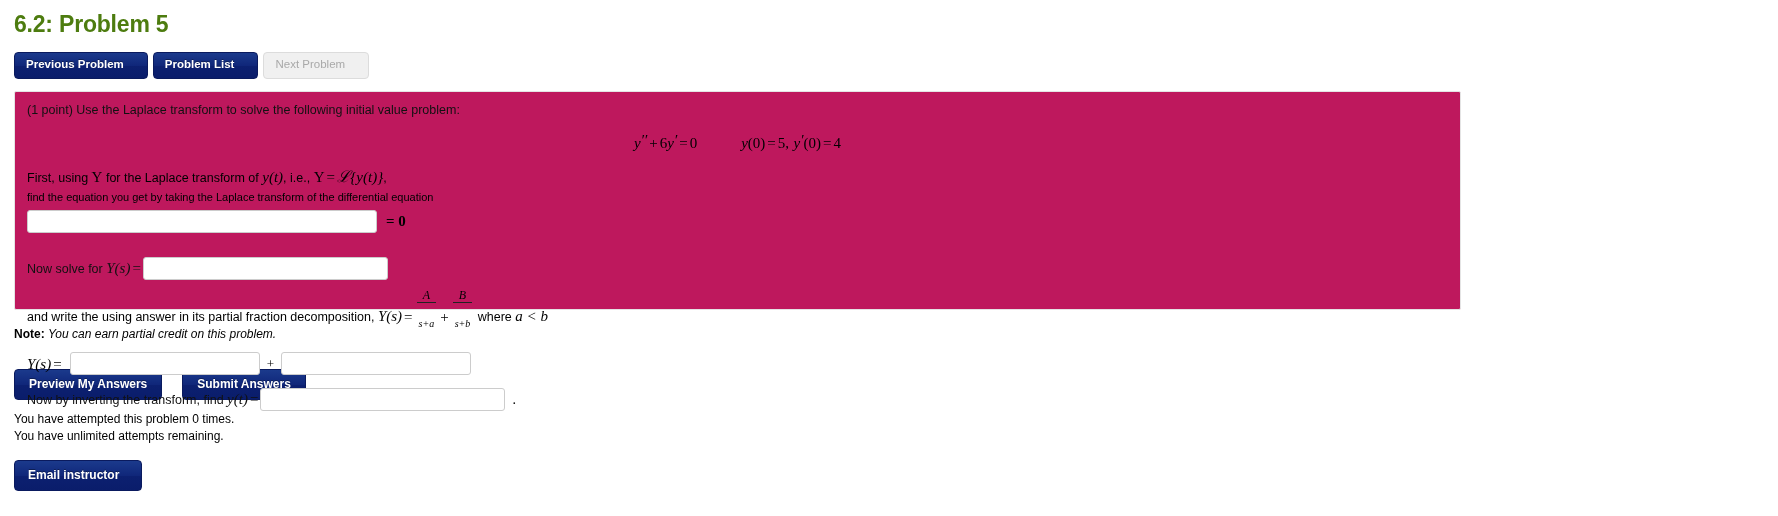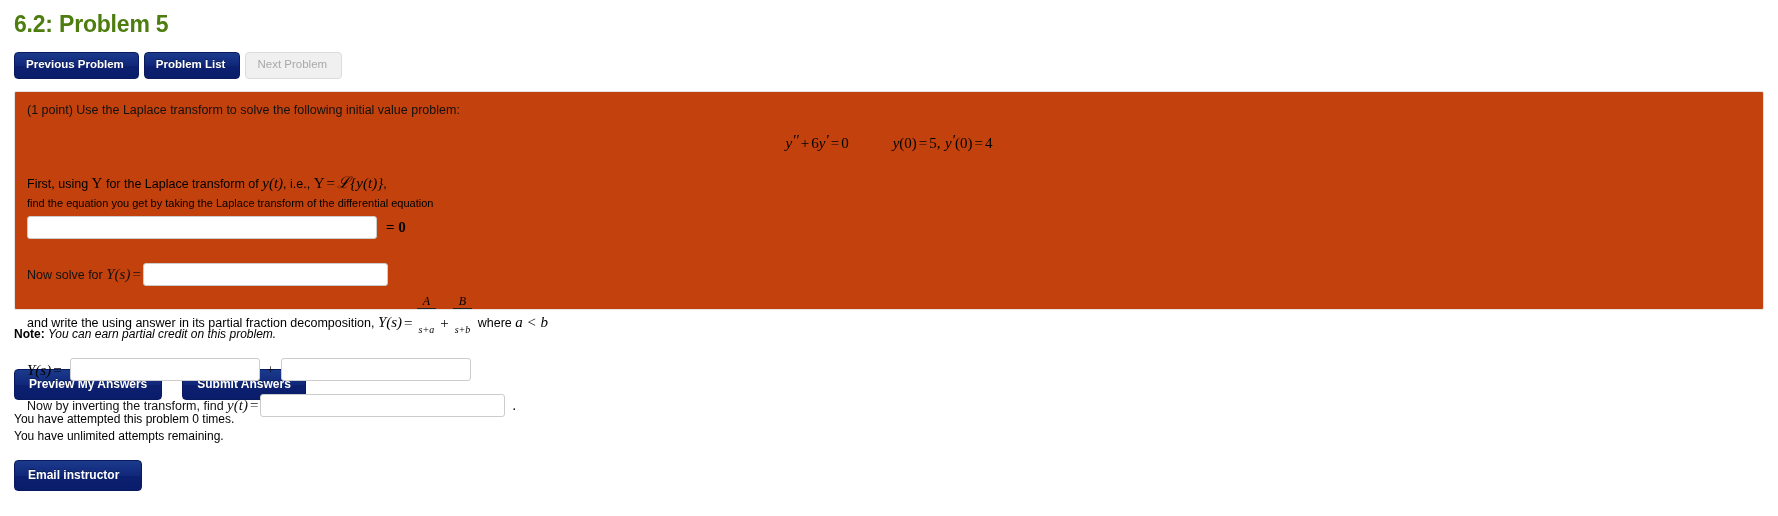--- a/index.html
+++ b/index.html
@@ -36,21 +36,21 @@
     margin-top: 14px;
     display: flex;
     align-items: center;
     gap: 5px;
   }
   .btn {
     font-family: "Liberation Sans", sans-serif;
     font-size: 11.5px;
     font-weight: bold;
     border-radius: 4px;
-    padding: 6px 14px 7px 11px;
+    padding: 6px 23px 7px 11px;
     cursor: pointer;
     line-height: 1;
     box-sizing: border-box;
     white-space: nowrap;
   }
   .btn-primary {
     color: #ffffff;
     background: linear-gradient(to bottom, #1b3a8c 0%, #10277a 50%, #0c2070 51%, #0a1d6b 100%);
     border: 1px solid #0a1a5e;
     text-shadow: 0 -1px 0 rgba(0,0,0,0.35);
@@ -60,25 +60,25 @@
     background: #f0f0f0;
     border: 1px solid #dcdcdc;
     cursor: default;
     text-shadow: none;
     font-weight: normal;
   }
 
   
   .problem-panel {
     margin-top: 12px;
-    background: #c2410c;
+    background: #be185d;
     border: 1px solid #e4e4e4;
     border-radius: 2px;
     box-sizing: border-box;
-    width: 1750px;
+    width: 1447px;
     height: 219px;
     padding: 10px 12px 0 12px;
     position: relative;
   }
   .stmt {
     font-size: 12.5px;
     color: #111;
     line-height: 1.3;
   }
   .display-eq {
@@ -89,21 +89,21 @@
 
   
   .mi { font-family: "Liberation Serif", serif; font-style: italic; font-size: 15px; }
   .mi-up { font-family: "Liberation Serif", serif; font-style: normal; font-size: 15px; }
   .mn { font-family: "Liberation Serif", serif; font-style: normal; font-size: 15px; }
   .mo { font-family: "Liberation Serif", serif; font-style: normal; font-size: 15px; padding: 0 2px; }
   .mcal { font-family: "Liberation Serif", serif; font-style: italic; font-size: 16px; }
   .prime { font-family: "Liberation Serif", serif; font-style: italic; font-size: 15px; vertical-align: 3px; }
   .gap-wide { display: inline-block; width: 44px; }
 
-  .line { margin-top: 18px; font-size: 12.5px; line-height: 1.35; }
+  .line { margin-top: 12px; font-size: 12.5px; line-height: 1.35; }
   .line2 { margin-top: 3px; font-size: 11px; line-height: 1.35; }
 
   .row-inline { display: flex; align-items: center; margin-top: 5px; }
 
   input.ans {
     font-family: "Liberation Sans", sans-serif;
     font-size: 12px;
     background: #ffffff;
     border: 1px solid #cccccc;
     border-radius: 3px;

